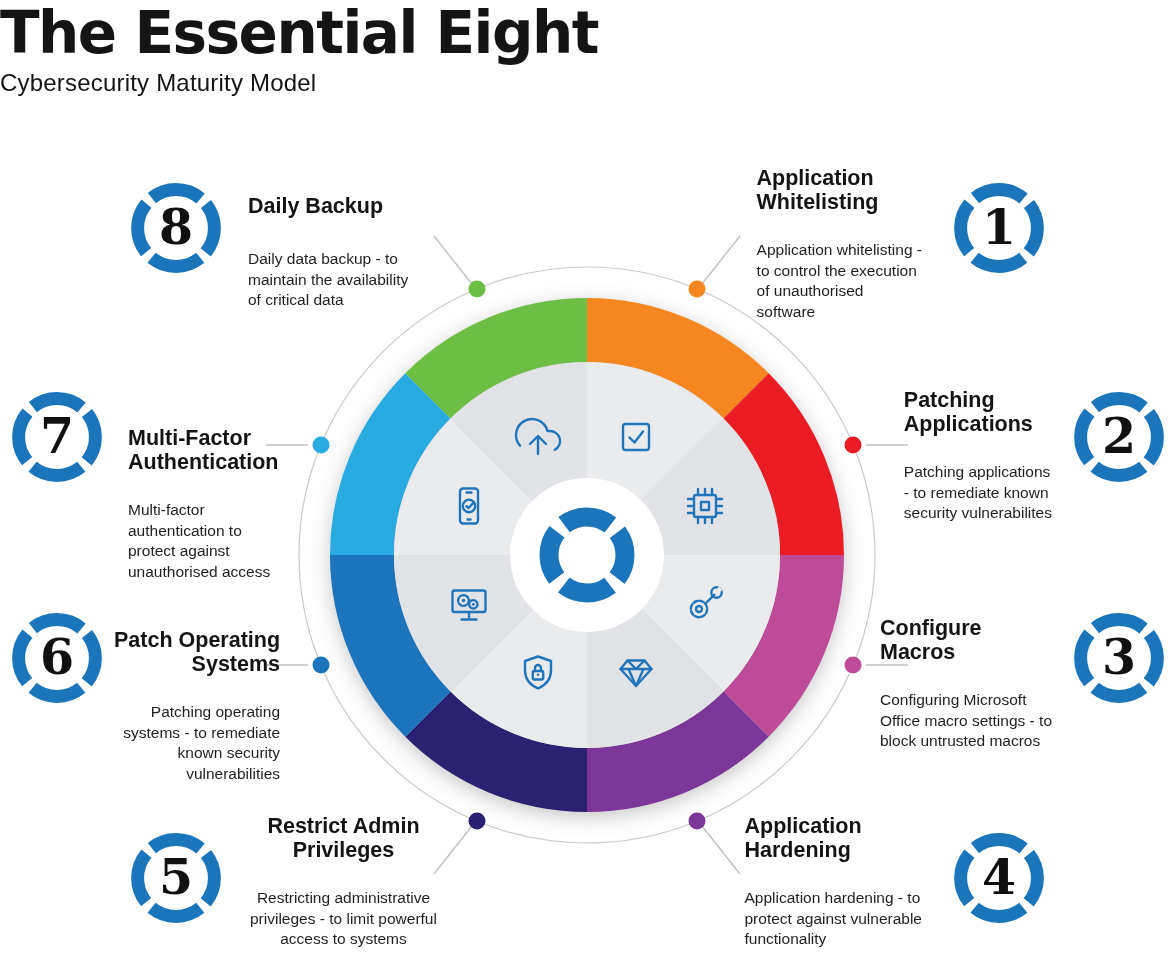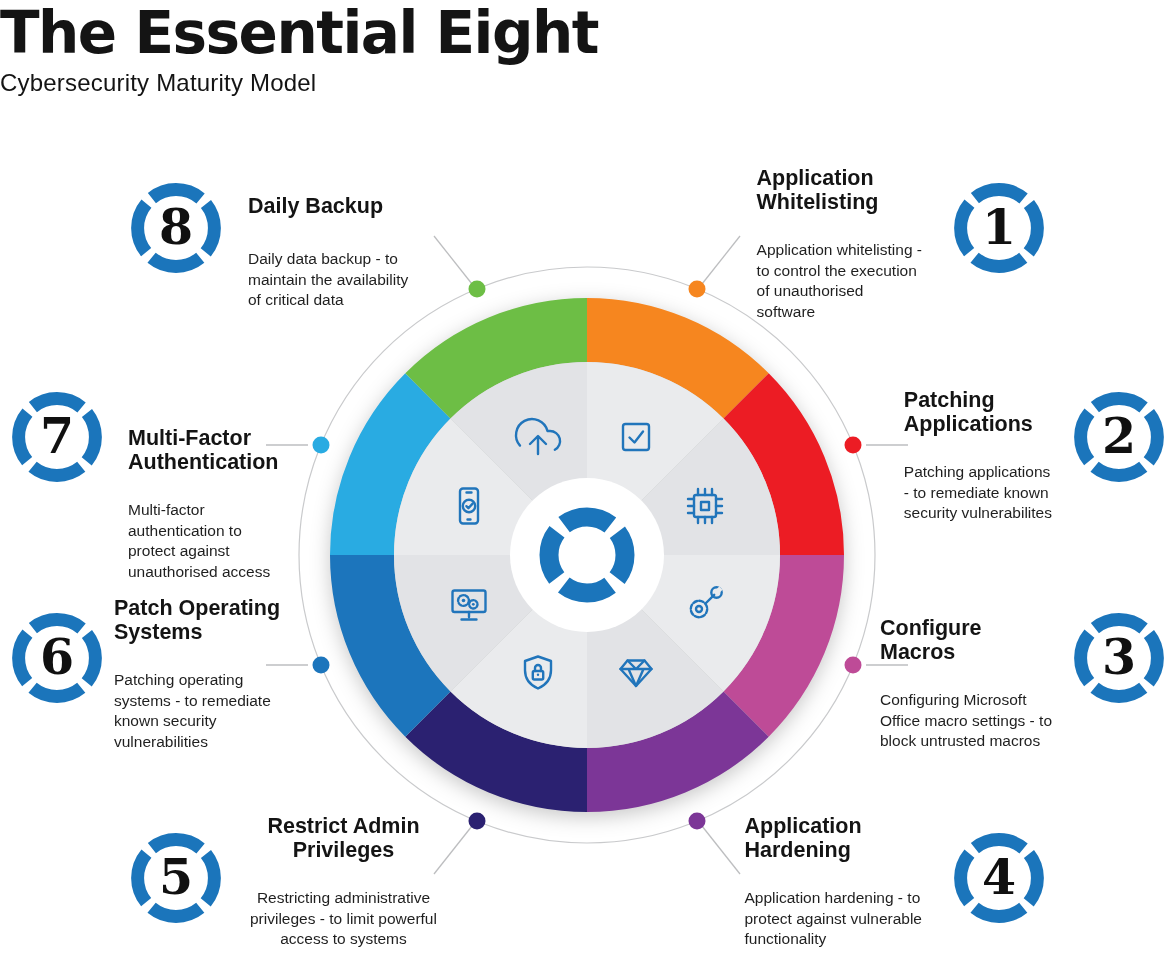--- a/index.html
+++ b/index.html
@@ -234,21 +234,21 @@
 protect against vulnerable
 functionality</p>
 </div>
 <div class="tblock t-left" style="top:814px; left:250px;text-align:center;">
   <h3>Restrict Admin
 Privileges</h3>
   <p>Restricting administrative
 privileges - to limit powerful
 access to systems</p>
 </div>
-<div class="tblock t-left" style="top:596px; left:114px;">
+<div class="tblock t-left" style="top:628px; left:114px;text-align:right;">
   <h3>Patch Operating
 Systems</h3>
   <p>Patching operating
 systems - to remediate
 known security
 vulnerabilities</p>
 </div>
 <div class="tblock t-left" style="top:382px; left:128px;margin-top:44px;">
   <h3>Multi-Factor
 Authentication</h3>

